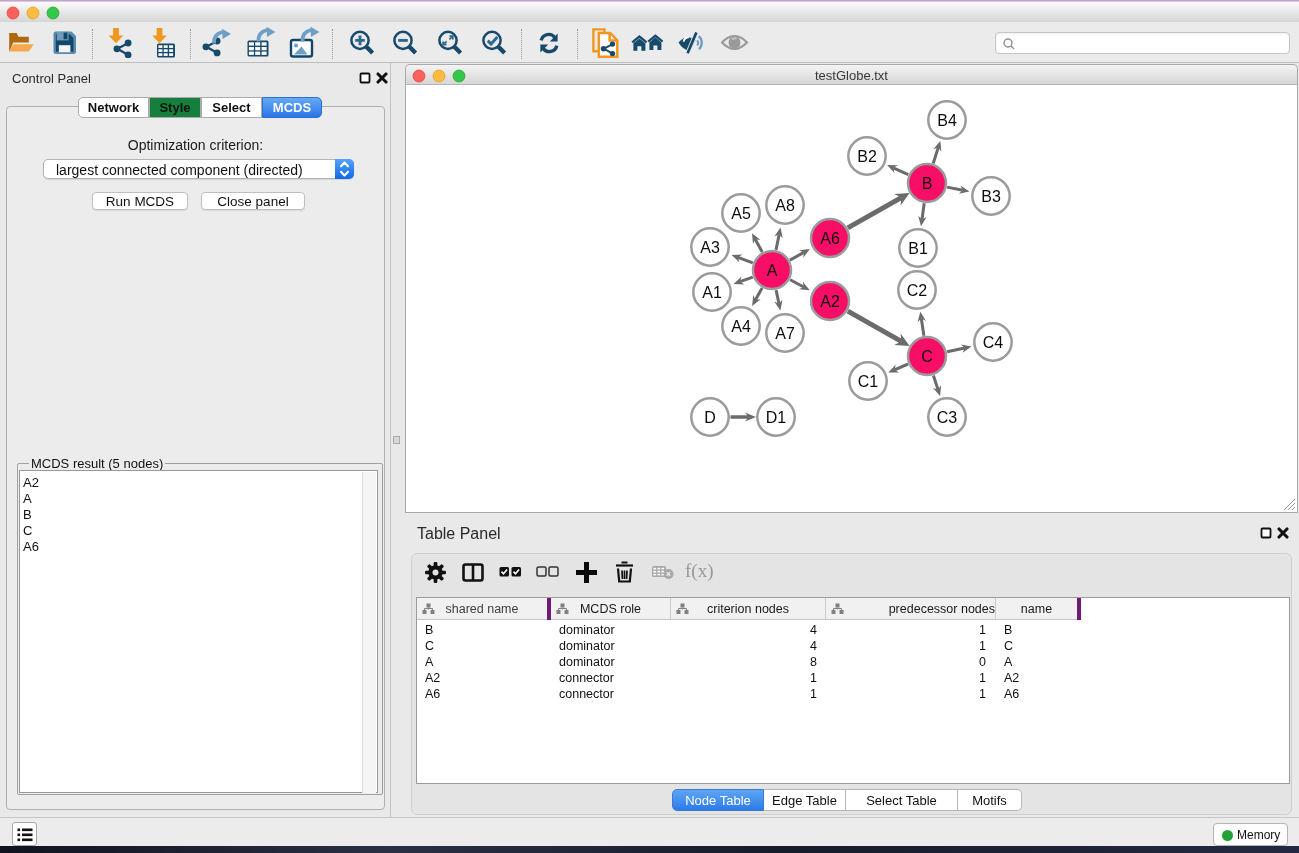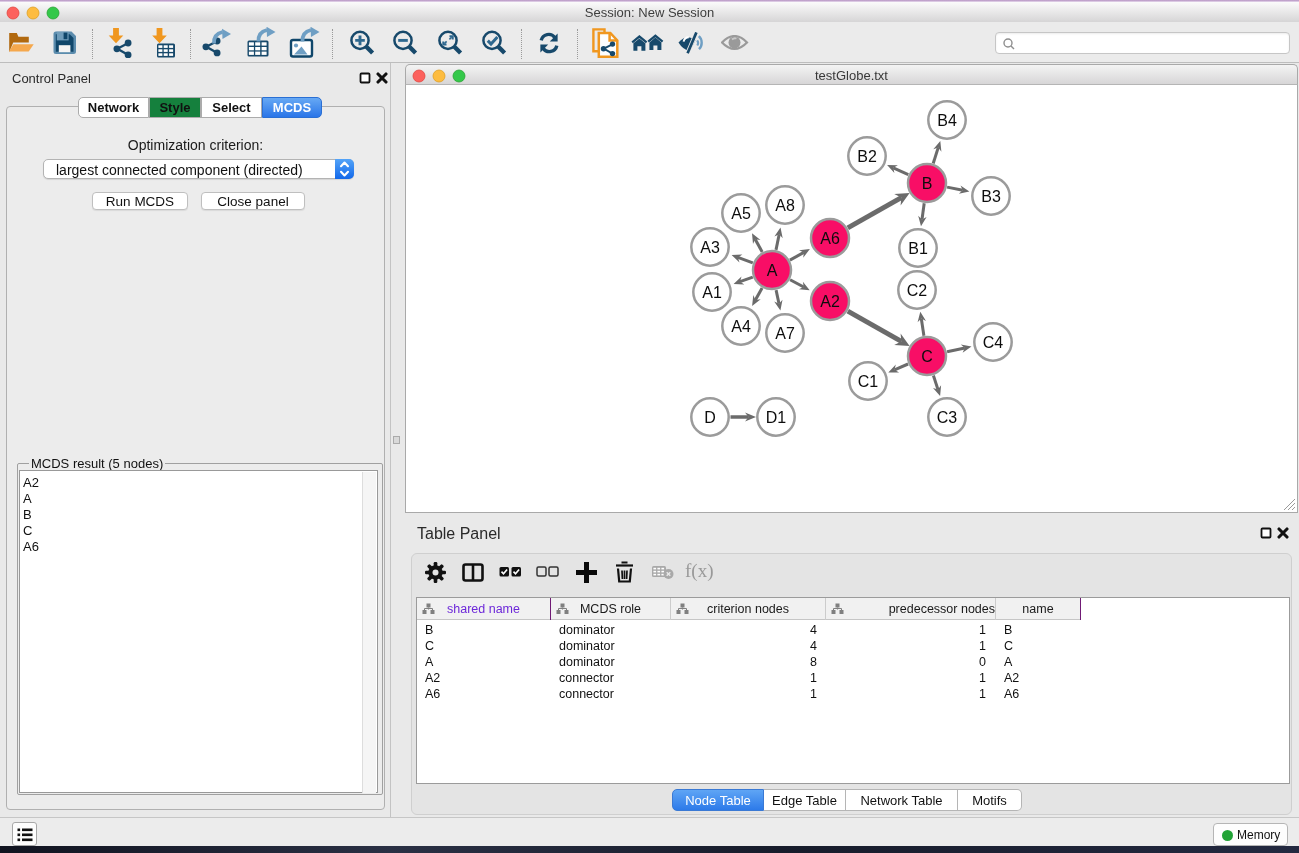--- a/index.html
+++ b/index.html
@@ -9,21 +9,20 @@
 
 </style></head><body>
 <div id="screen">
 <div class="abs" style="left:0;top:0;width:1299px;height:2px;background:linear-gradient(#b38fc0,#e8dcef)"></div>
 <div class="abs" style="left:0;top:2px;width:1299px;height:20px;background:linear-gradient(#fbfbfb,#d6d5d6)">
 <svg width="70" height="20" style="position:absolute;left:5px;top:2.5px">
         <circle cx="8" cy="8" r="6" fill="#fc615d" stroke="#e2463f" stroke-width="0.8"></circle>
         <circle cx="28" cy="8" r="6" fill="#fdbc40" stroke="#dfa023" stroke-width="0.8"></circle>
         <circle cx="48" cy="8" r="6" fill="#34c84a" stroke="#2aa334" stroke-width="0.8"></circle>
       </svg>
-<div style="position:absolute;left:0;right:0;top:3px;text-align:center;font-size:13px;color:#3e3e3e">Session: New Session</div>
 </div>
 <div class="abs" style="left:0;top:22px;width:1299px;height:41px;background:#ebebeb;border-bottom:1px solid #bdbdbd">
 <div class="sep" style="left:92px;top:7px"></div>
 <div class="sep" style="left:190px;top:7px"></div>
 <div class="sep" style="left:332px;top:7px"></div>
 <div class="sep" style="left:521px;top:7px"></div>
 <div class="sep" style="left:577px;top:7px"></div>
 <div style="position:absolute;left:7px;top:9px;line-height:0"><svg width="29" height="23" viewBox="0 0 29 23">
           <path d="M2 21.5 l3.5 -10 h7 v-4.5 l1.5 -4 h7.3 l1.6 4.2 v4.6 l1.8 0 l-0.2 9.7 z" fill="none"></path>
           <path d="M2.2 2 h7.6 l1.6 3.8 h10.4 v5.8 h-15.6 l-4 9.6 z" fill="#b1690f"></path>
@@ -358,21 +357,21 @@
           <rect x="5.4" y="9.8" width="2.7" height="1.6" fill="#fff"></rect>
           <rect x="9.4" y="3.8" width="2.7" height="1.6" fill="#fff"></rect>
           <rect x="9.4" y="6.8" width="2.7" height="1.6" fill="#fff"></rect>
           <rect x="9.4" y="9.8" width="2.7" height="1.6" fill="#fff"></rect>
           <circle cx="16.5" cy="10" r="5" fill="#a9a9a9"></circle>
           <path d="M14.7 8.2 l3.6 3.6 M18.3 8.2 l-3.6 3.6" stroke="#e9e9e9" stroke-width="1.4"></path>
         </svg></div>
 <div class="abs" style="left:293px;top:48px;font-family:'Liberation Serif',serif;font-size:19px;color:#999;line-height:1">f(x)</div>
 <div class="abs" style="left:24px;top:84px;width:874px;height:187px;background:#fff;border:1px solid #9b9b9b">
 <div style="position:absolute;left:0;top:0;width:664px;height:22px;background:#f1f1f1;border-bottom:1px solid #c6c6c6"></div>
-<div style="position:absolute;left:0px;top:0;width:134px;height:22px;border-right:1px solid #701a75;font-size:12.5px;color:#6d28d9;text-align:center;line-height:22px">shared name</div>
+<div style="position:absolute;left:0px;top:0;width:134px;height:22px;border-right:4px solid #701a75;font-size:12.5px;color:#404040;text-align:center;line-height:22px">shared name</div>
 <div style="position:absolute;left:5px;top:5px;line-height:0"><svg width="13" height="12" viewBox="0 0 13 12">
             <rect x="4.5" y="0.5" width="4" height="4" fill="#808080"></rect>
             <rect x="0.5" y="7" width="4" height="4" fill="#808080"></rect>
             <rect x="8.5" y="7" width="4" height="4" fill="#808080"></rect>
             <path d="M6.5 4.5 v2 M2.5 7 v-1.5 h8 v1.5" fill="none" stroke="#808080" stroke-width="1"></path>
           </svg></div>
 <div style="position:absolute;left:134px;top:0;width:120px;height:22px;border-right:1px solid #ccc;font-size:12.5px;color:#1a1a1a;text-align:center;line-height:22px">MCDS role</div>
 <div style="position:absolute;left:139px;top:5px;line-height:0"><svg width="13" height="12" viewBox="0 0 13 12">
             <rect x="4.5" y="0.5" width="4" height="4" fill="#808080"></rect>
             <rect x="0.5" y="7" width="4" height="4" fill="#808080"></rect>
@@ -386,21 +385,21 @@
             <rect x="8.5" y="7" width="4" height="4" fill="#808080"></rect>
             <path d="M6.5 4.5 v2 M2.5 7 v-1.5 h8 v1.5" fill="none" stroke="#808080" stroke-width="1"></path>
           </svg></div>
 <div style="position:absolute;left:409px;top:0;width:170px;height:22px;border-right:1px solid #ccc;font-size:12.5px;color:#1a1a1a;text-align:right;line-height:22px">predecessor nodes</div>
 <div style="position:absolute;left:414px;top:5px;line-height:0"><svg width="13" height="12" viewBox="0 0 13 12">
             <rect x="4.5" y="0.5" width="4" height="4" fill="#808080"></rect>
             <rect x="0.5" y="7" width="4" height="4" fill="#808080"></rect>
             <rect x="8.5" y="7" width="4" height="4" fill="#808080"></rect>
             <path d="M6.5 4.5 v2 M2.5 7 v-1.5 h8 v1.5" fill="none" stroke="#808080" stroke-width="1"></path>
           </svg></div>
-<div style="position:absolute;left:579px;top:0;width:85px;height:22px;border-right:1px solid #701a75;font-size:12.5px;color:#1a1a1a;text-align:center;line-height:22px">name</div>
+<div style="position:absolute;left:579px;top:0;width:85px;height:22px;border-right:4px solid #701a75;font-size:12.5px;color:#1a1a1a;text-align:center;line-height:22px">name</div>
 <div style="position:absolute;left:8px;top:25px;font-size:12.5px;color:#111">B</div>
 <div style="position:absolute;left:142px;top:25px;font-size:12.5px;color:#111">dominator</div>
 <div style="position:absolute;left:254px;top:25px;width:146px;font-size:12.5px;color:#111;text-align:right">4</div>
 <div style="position:absolute;left:409px;top:25px;width:160px;font-size:12.5px;color:#111;text-align:right">1</div>
 <div style="position:absolute;left:587px;top:25px;font-size:12.5px;color:#111">B</div>
 <div style="position:absolute;left:8px;top:41px;font-size:12.5px;color:#111">C</div>
 <div style="position:absolute;left:142px;top:41px;font-size:12.5px;color:#111">dominator</div>
 <div style="position:absolute;left:254px;top:41px;width:146px;font-size:12.5px;color:#111;text-align:right">4</div>
 <div style="position:absolute;left:409px;top:41px;width:160px;font-size:12.5px;color:#111;text-align:right">1</div>
 <div style="position:absolute;left:587px;top:41px;font-size:12.5px;color:#111">C</div>
@@ -415,21 +414,21 @@
 <div style="position:absolute;left:409px;top:73px;width:160px;font-size:12.5px;color:#111;text-align:right">1</div>
 <div style="position:absolute;left:587px;top:73px;font-size:12.5px;color:#111">A2</div>
 <div style="position:absolute;left:8px;top:89px;font-size:12.5px;color:#111">A6</div>
 <div style="position:absolute;left:142px;top:89px;font-size:12.5px;color:#111">connector</div>
 <div style="position:absolute;left:254px;top:89px;width:146px;font-size:12.5px;color:#111;text-align:right">1</div>
 <div style="position:absolute;left:409px;top:89px;width:160px;font-size:12.5px;color:#111;text-align:right">1</div>
 <div style="position:absolute;left:587px;top:89px;font-size:12.5px;color:#111">A6</div>
 </div>
 <div class="abs" style="left:280px;top:276px;width:92px;height:22px;background:linear-gradient(#5fa5f5,#2d7ae9);color:#fff;border:1px solid #3a79d4;border-radius:5px 0 0 5px;font-size:13px;text-align:center;line-height:21px">Node Table</div>
 <div class="abs" style="left:372px;top:276px;width:82px;height:22px;background:#fff;color:#111;border:1px solid #b5b5b5;border-left:none;font-size:13px;text-align:center;line-height:21px">Edge Table</div>
-<div class="abs" style="left:454px;top:276px;width:112px;height:22px;background:#fff;color:#111;border:1px solid #b5b5b5;border-left:none;font-size:13px;text-align:center;line-height:21px">Network Table</div>
+<div class="abs" style="left:454px;top:276px;width:112px;height:22px;background:#fff;color:#111;border:1px solid #b5b5b5;border-left:none;font-size:13px;text-align:center;line-height:21px">Select Table</div>
 <div class="abs" style="left:566px;top:276px;width:64px;height:22px;background:#fff;color:#111;border:1px solid #b5b5b5;border-left:none;border-radius:0 5px 5px 0;font-size:13px;text-align:center;line-height:21px">Motifs</div>
 </div>
 <div class="abs" style="left:0;top:817px;width:1299px;height:29px;background:#ececec;border-top:1px solid #c6c6c6">
 <div class="abs" style="left:12px;top:4px;width:25px;height:24px;background:#fdfdfd;border:1px solid #a8a8a8;border-radius:3px">
 <div style="position:absolute;left:4px;top:3px;line-height:0"><svg width="16" height="17" viewBox="0 0 16 17">
             <rect x="0.5" y="2.5" width="2.6" height="2.6" fill="#111"></rect>
             <rect x="5" y="2.5" width="10.5" height="2.6" fill="#111"></rect>
             <rect x="0.5" y="7.5" width="2.6" height="2.6" fill="#111"></rect>
             <rect x="5" y="7.5" width="10.5" height="2.6" fill="#111"></rect>
             <rect x="0.5" y="12.5" width="2.6" height="2.6" fill="#111"></rect>

